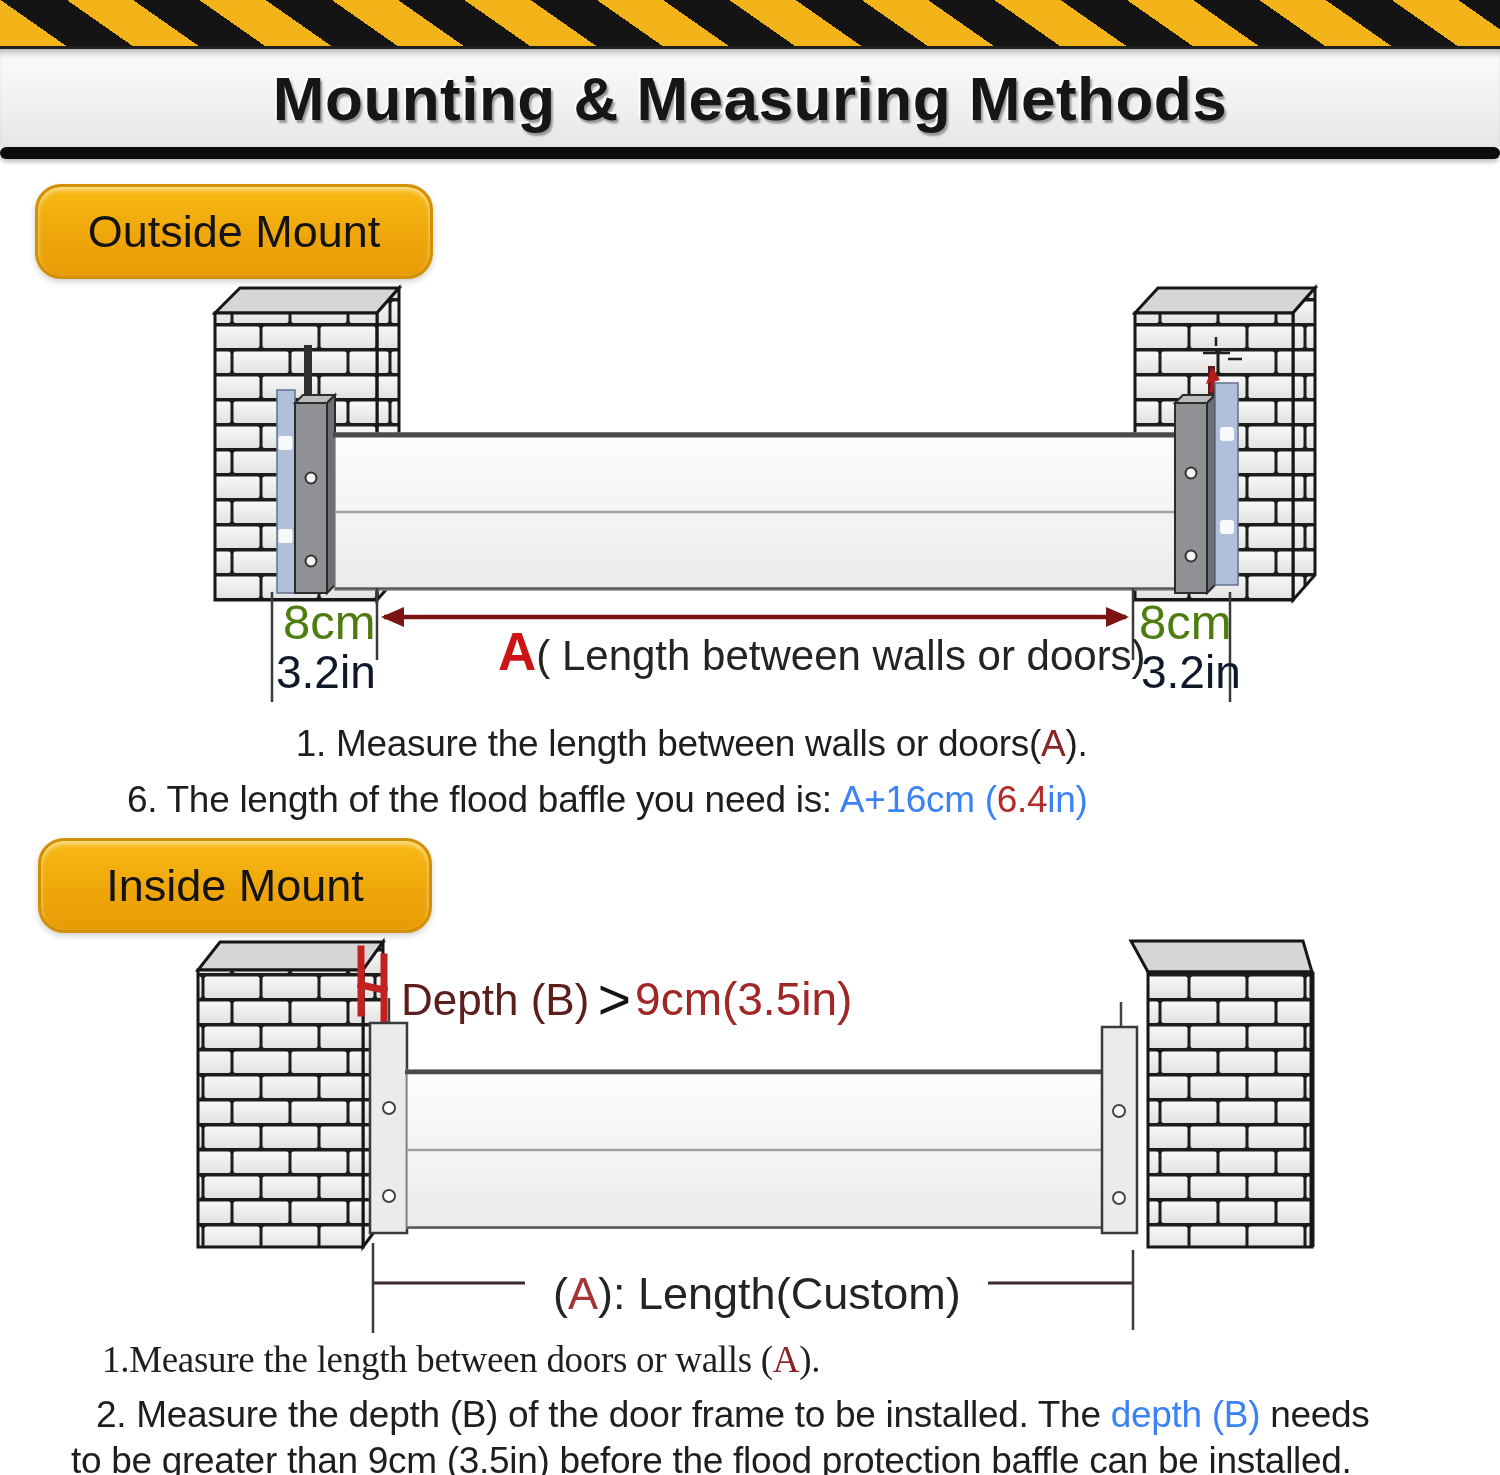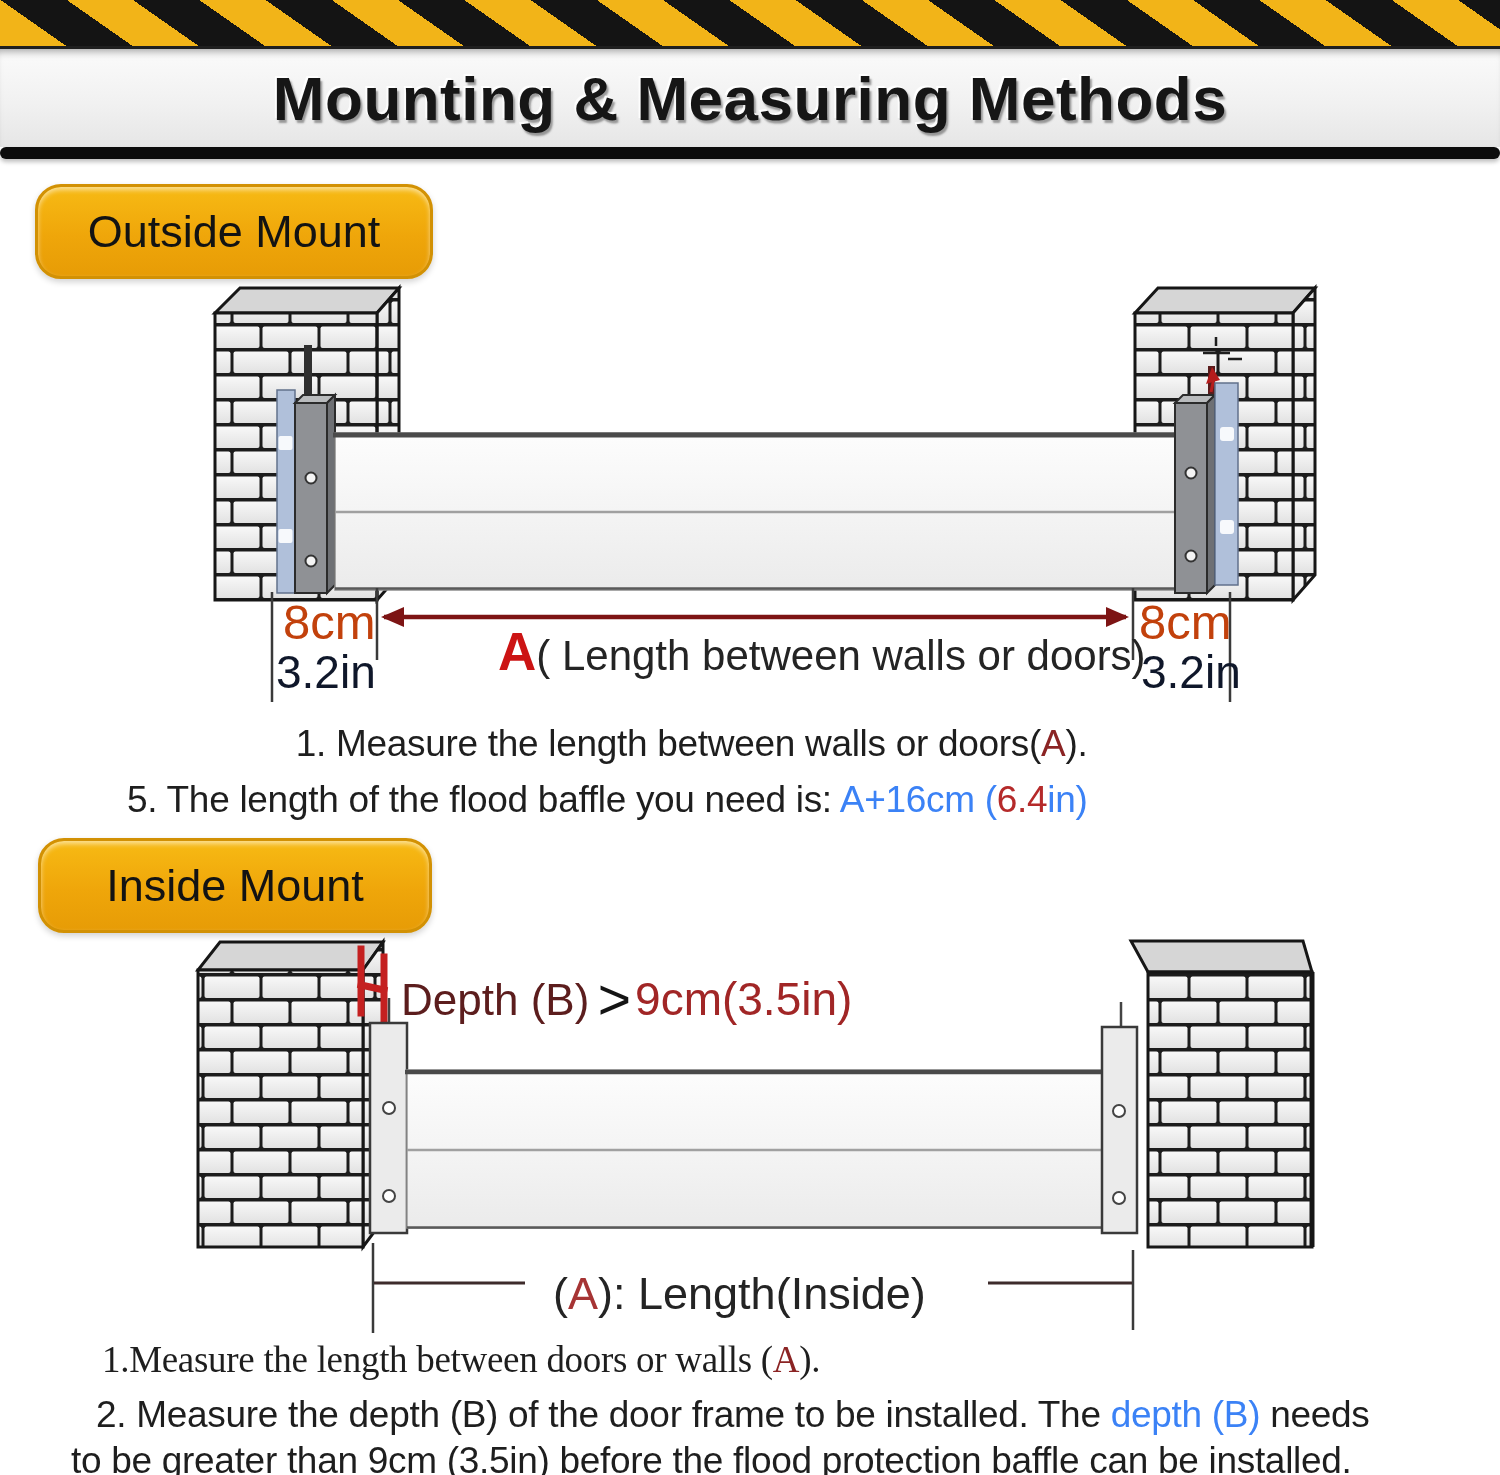--- a/index.html
+++ b/index.html
@@ -23,21 +23,21 @@
   
   .badge{height:89px;border-radius:26px;border:3px solid #d29104;
         background:linear-gradient(180deg,#f7ba14 0%,#efa60a 55%,#e79c06 100%);
         box-shadow:inset 0 3px 5px rgba(255,255,255,.55),0 3px 6px rgba(0,0,0,.18);
         display:flex;align-items:center;justify-content:center;
         font-size:45px;color:#131313;}
   .badge-outside{left:35px;top:184px;width:392px;}
   .badge-inside{left:38px;top:838px;width:388px;}
 
   
-  .mtxt{font-size:49px;color:#c2410c;white-space:nowrap;}
+  .mtxt{font-size:49px;color:#4d7c0f;white-space:nowrap;}
   .mtxt2{font-size:46px;color:#0f172a;white-space:nowrap;}
   .span-label{white-space:nowrap;}
   .span-label .bigA{font-size:53px;font-weight:bold;color:#cc1414;}
   .span-label .rest{font-size:42px;color:#242424;}
   .steps{font-size:37px;line-height:56px;color:#1e1e1e;white-space:nowrap;letter-spacing:-.3px;}
   .redA{color:#8b2424;}
   .mar{color:#3b82f6;}
   .red2{color:#b52a2a;}
   .depth-note{white-space:nowrap;}
   .depth-note .dl{font-size:44px;color:#5c1d1d;}
@@ -154,21 +154,21 @@
   <div class="abs mtxt" style="left:283px;top:594px;">8cm</div>
   <div class="abs mtxt2" style="left:276px;top:645px;">3.2in</div>
   <div class="abs span-label" style="left:498px;top:621px;">
     <span class="bigA">A</span><span class="rest">( Length between walls or doors)</span>
   </div>
   <div class="abs mtxt" style="left:1139px;top:594px;">8cm</div>
   <div class="abs mtxt2" style="left:1141px;top:645px;">3.2in</div>
 
   <div class="abs steps" style="left:127px;top:716px;text-align:right;">
     <div><span>1. Measure the length between walls or doors</span><span>(</span><span class="redA">A</span><span>).</span></div>
-    <div><span>5. The length of the flood baffle you need is: </span><span class="mar">A+16cm (</span><span class="red2">6.4</span><span class="mar">in)</span></div>
+    <div><span>6. The length of the flood baffle you need is: </span><span class="mar">A+16cm (</span><span class="red2">6.4</span><span class="mar">in)</span></div>
   </div>
 
   <div class="abs badge badge-inside">
     <span>Inside Mount</span>
   </div>
 
   <svg class="abs" style="left:0;top:930px;" width="1500" height="412" viewBox="0 930 1500 412">
     <defs>
       <linearGradient id="brickGrad2" x1="0" y1="0" x2="0" y2="1">
         <stop offset="0" stop-color="#f8f8f8"></stop>
@@ -238,20 +238,20 @@
       <line x1="988" y1="1283" x2="1132" y2="1283" stroke="#3d2b2b" stroke-width="3"></line>
     </g>
   </svg>
 
   <div class="abs depth-note" style="left:401px;top:966px;">
     <span class="dl">Depth (B)</span>
     <span class="gt">&gt;</span><span class="dv">9cm(3.5in)</span>
   </div>
 
   <div class="abs i-span" style="left:553px;top:1268px;">
-    <span>(</span><span class="ia">A</span><span>): Length(Inside)</span>
+    <span>(</span><span class="ia">A</span><span>): Length(Custom)</span>
   </div>
 
   <div class="abs istep" style="left:102px;top:1338px;font-family:Liberation Serif, serif;"><span>1.Measure the length between doors or walls </span><span>(</span><span class="redA">A</span><span>).</span></div>
   <div class="abs istep" style="left:96px;top:1394px;"><span>2. Measure the depth (B) of the door frame to be installed. The </span><span class="mar">depth (B)</span><span> needs</span></div>
   <div class="abs istep" style="left:71px;top:1440px;">to be greater than 9cm (3.5in) before the flood protection baffle can be installed.</div>
 
 </div>
 
 </body></html>

